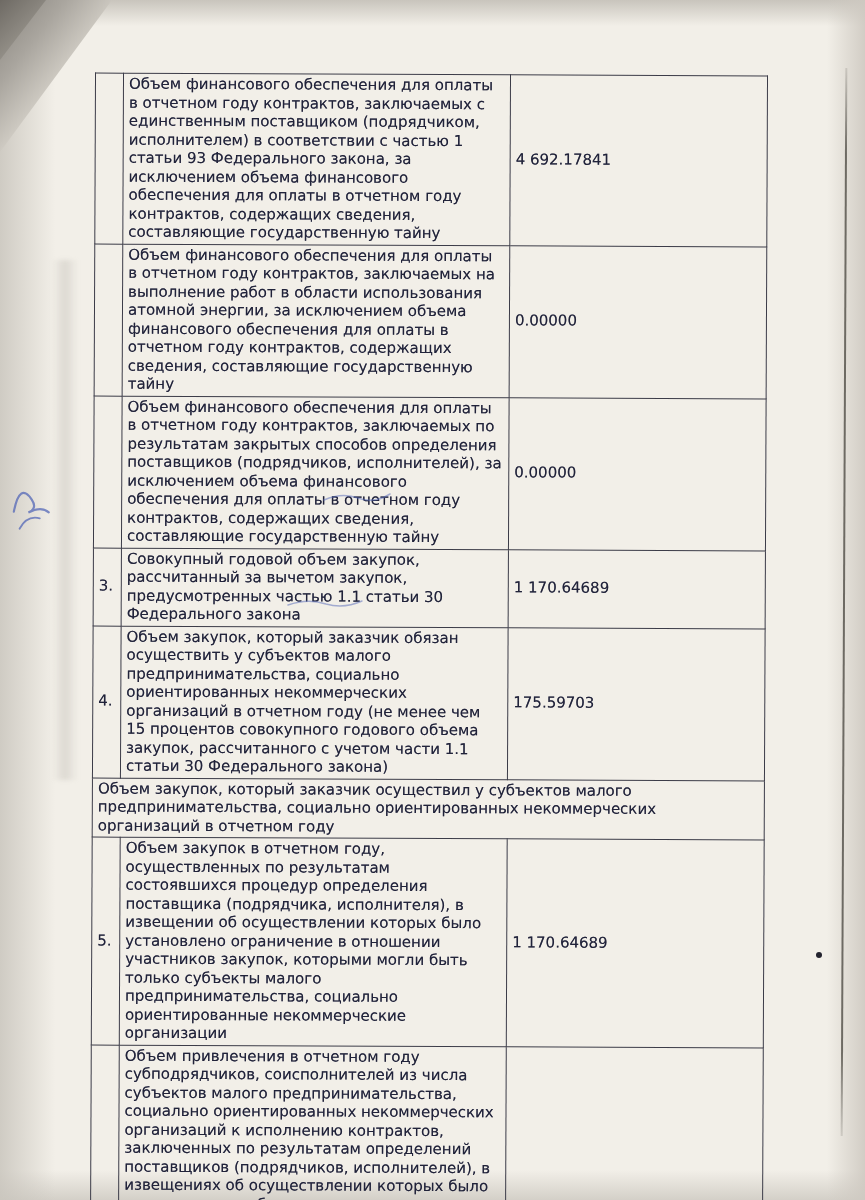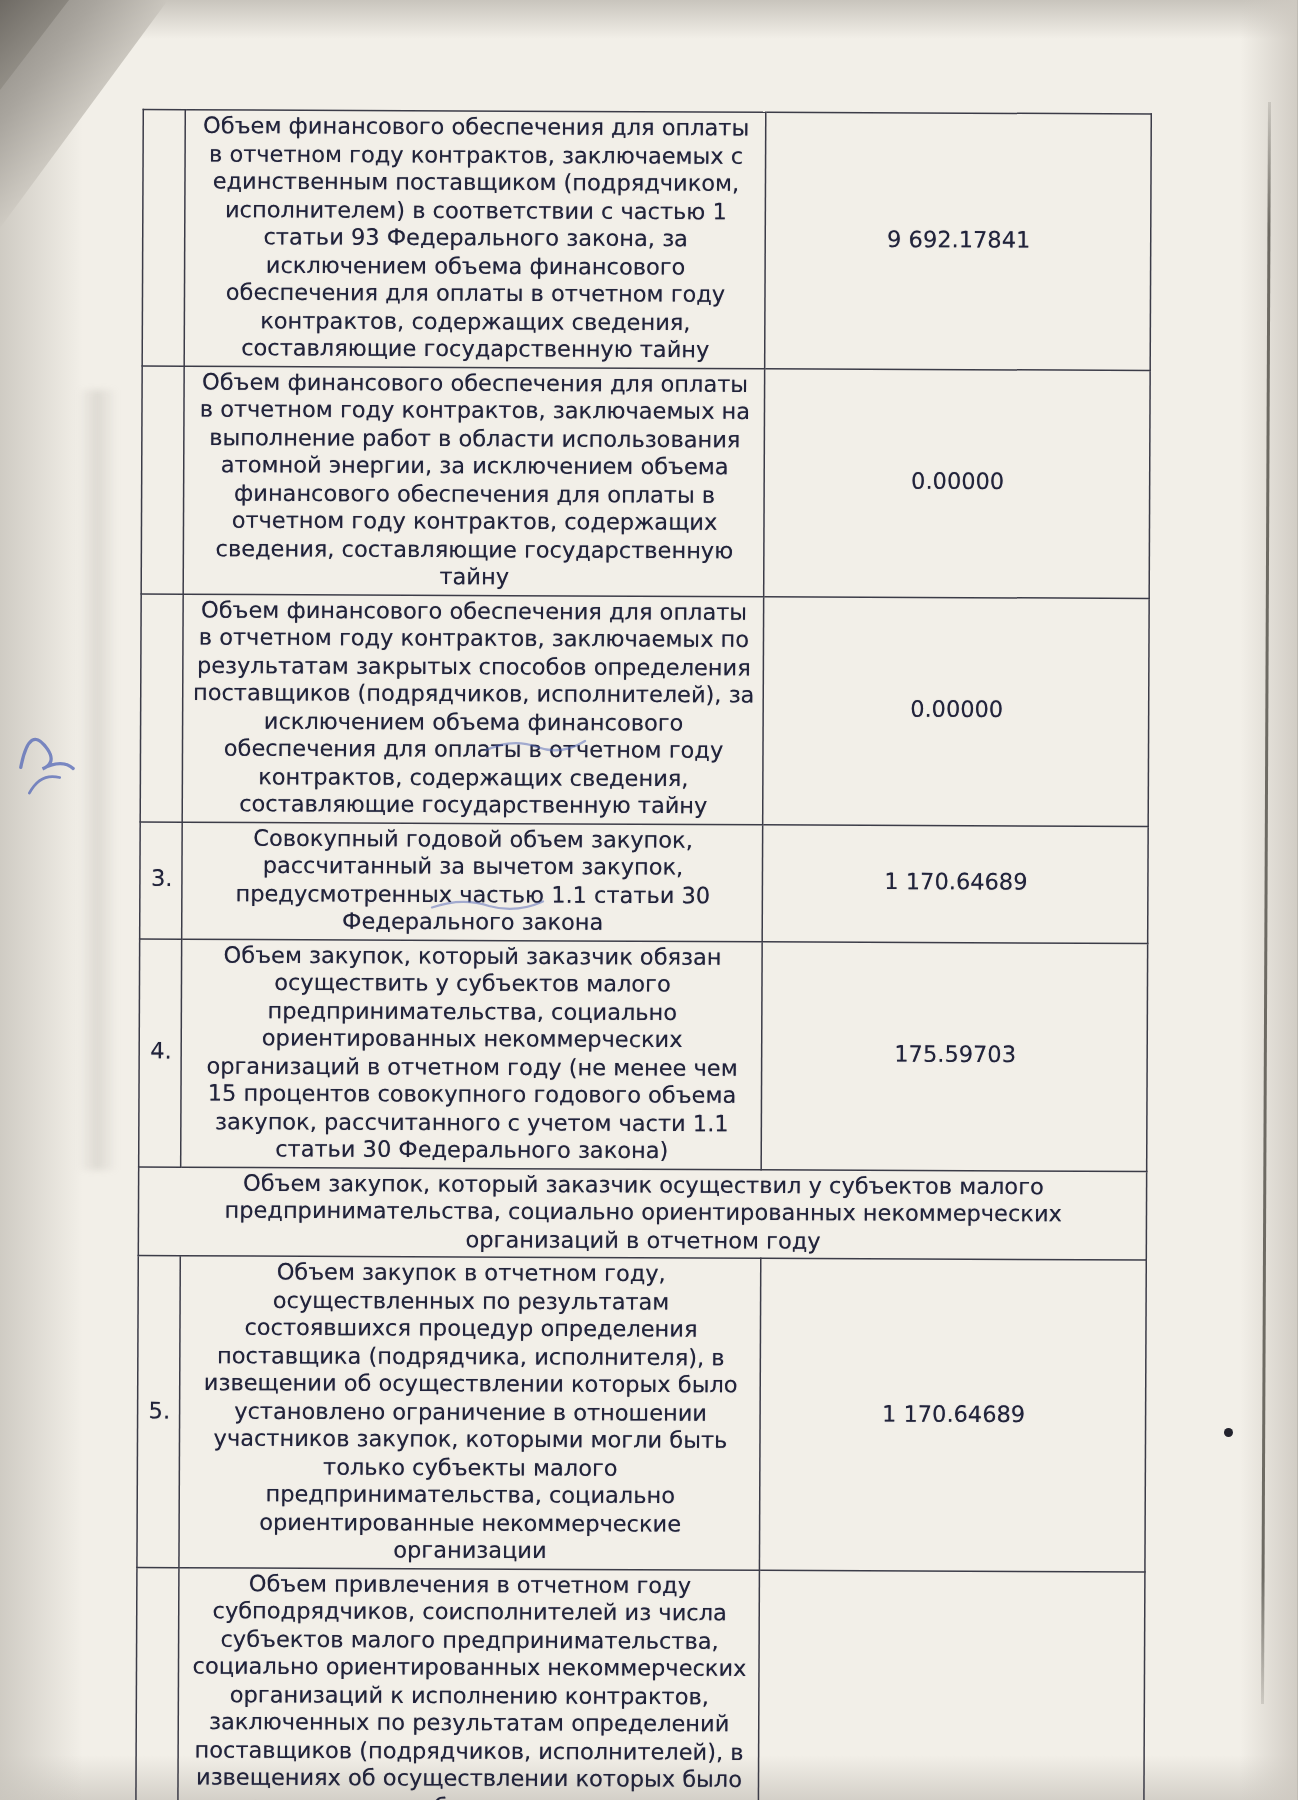--- a/index.html
+++ b/index.html
@@ -7,21 +7,20 @@
     position:relative;
     width:865px;height:1200px;
     overflow:hidden;
     background:
       linear-gradient(90deg, rgba(201,197,189,.85) 0, rgba(201,197,189,0) 55px),
       linear-gradient(270deg, rgba(206,201,193,.9) 0, rgba(206,201,193,0) 38px),
       linear-gradient(180deg, rgba(196,192,184,.9) 0, rgba(196,192,184,0) 26px),
       linear-gradient(0deg, rgba(204,200,192,.8) 0, rgba(204,200,192,0) 30px),
       #f2efe8;
     font-family:"DejaVu Sans",sans-serif;
-    text-align:center;
   }
   .corner-fold{
     position:absolute;left:0;top:0;width:112px;height:152px;
     background:linear-gradient(128deg,#87837d 0%,#a9a59e 28%,#cfcbc3 52%,rgba(242,239,232,0) 72%);
     clip-path:polygon(0 0,100% 0,0 100%);
   }
   .corner-fold2{
     position:absolute;left:0;top:0;width:46px;height:60px;
     background:linear-gradient(135deg,#6e6a64,#9b978f 70%,rgba(242,239,232,0));
     clip-path:polygon(0 0,100% 0,0 100%);
@@ -87,21 +86,21 @@
       <colgroup>
           <col class="c-num">
           <col class="c-text">
           <col class="c-val">
         </colgroup>
 
       <tbody>
           <tr class="r0">
         <td class="num"></td>
         <td>Объем финансового обеспечения для оплаты в отчетном году контрактов, заключаемых с единственным поставщиком (подрядчиком, исполнителем) в соответствии с частью 1 статьи 93 Федерального закона, за исключением объема финансового обеспечения для оплаты в отчетном году контрактов, содержащих сведения, составляющие государственную тайну</td>
-        <td class="val">9 692.17841</td>
+        <td class="val">4 692.17841</td>
       </tr>
 
       <tr class="r1">
         <td class="num"></td>
         <td>Объем финансового обеспечения для оплаты в отчетном году контрактов, заключаемых на выполнение работ в области использования атомной энергии, за исключением объема финансового обеспечения для оплаты в отчетном году контрактов, содержащих сведения, составляющие государственную тайну</td>
         <td class="val">0.00000</td>
       </tr>
 
       <tr class="r2">
         <td class="num"></td>

